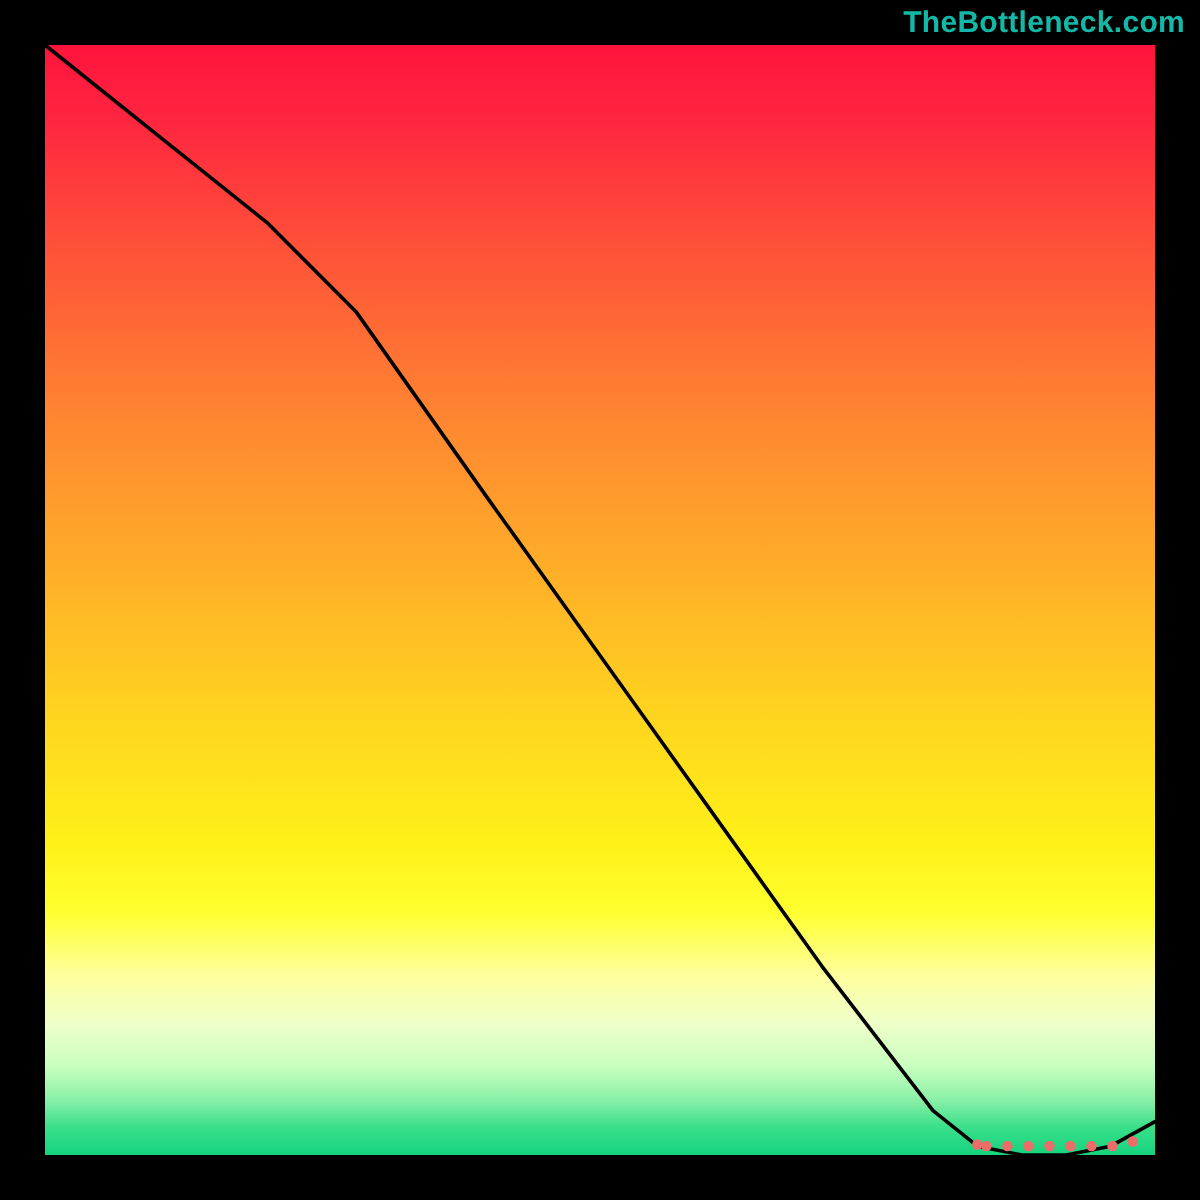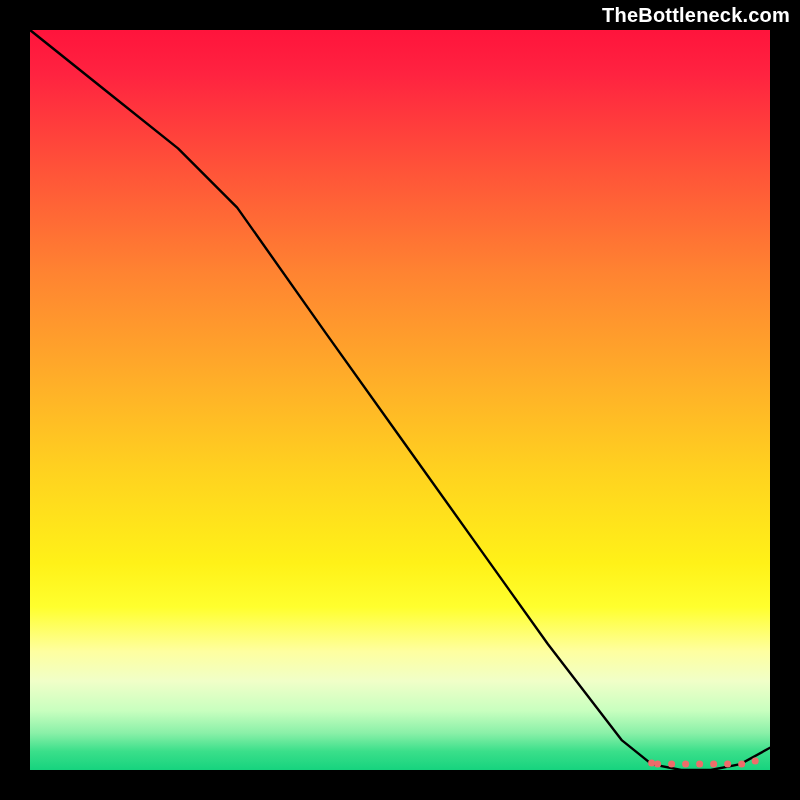--- a/index.html
+++ b/index.html
@@ -10,21 +10,21 @@
     height: 800px;
     background: #000;
   }
   .attribution {
     position: absolute;
     top: 4px;
     right: 10px;
     font-family: Arial, Helvetica, sans-serif;
     font-size: 20px;
     font-weight: 600;
-    color: #ffffff;
+    color: #14b8a6;
     letter-spacing: 0.2px;
   }
   .plot {
     position: absolute;
     left: 30px;
     top: 30px;
     width: 740px;
     height: 740px;
   }
   .gradient {

